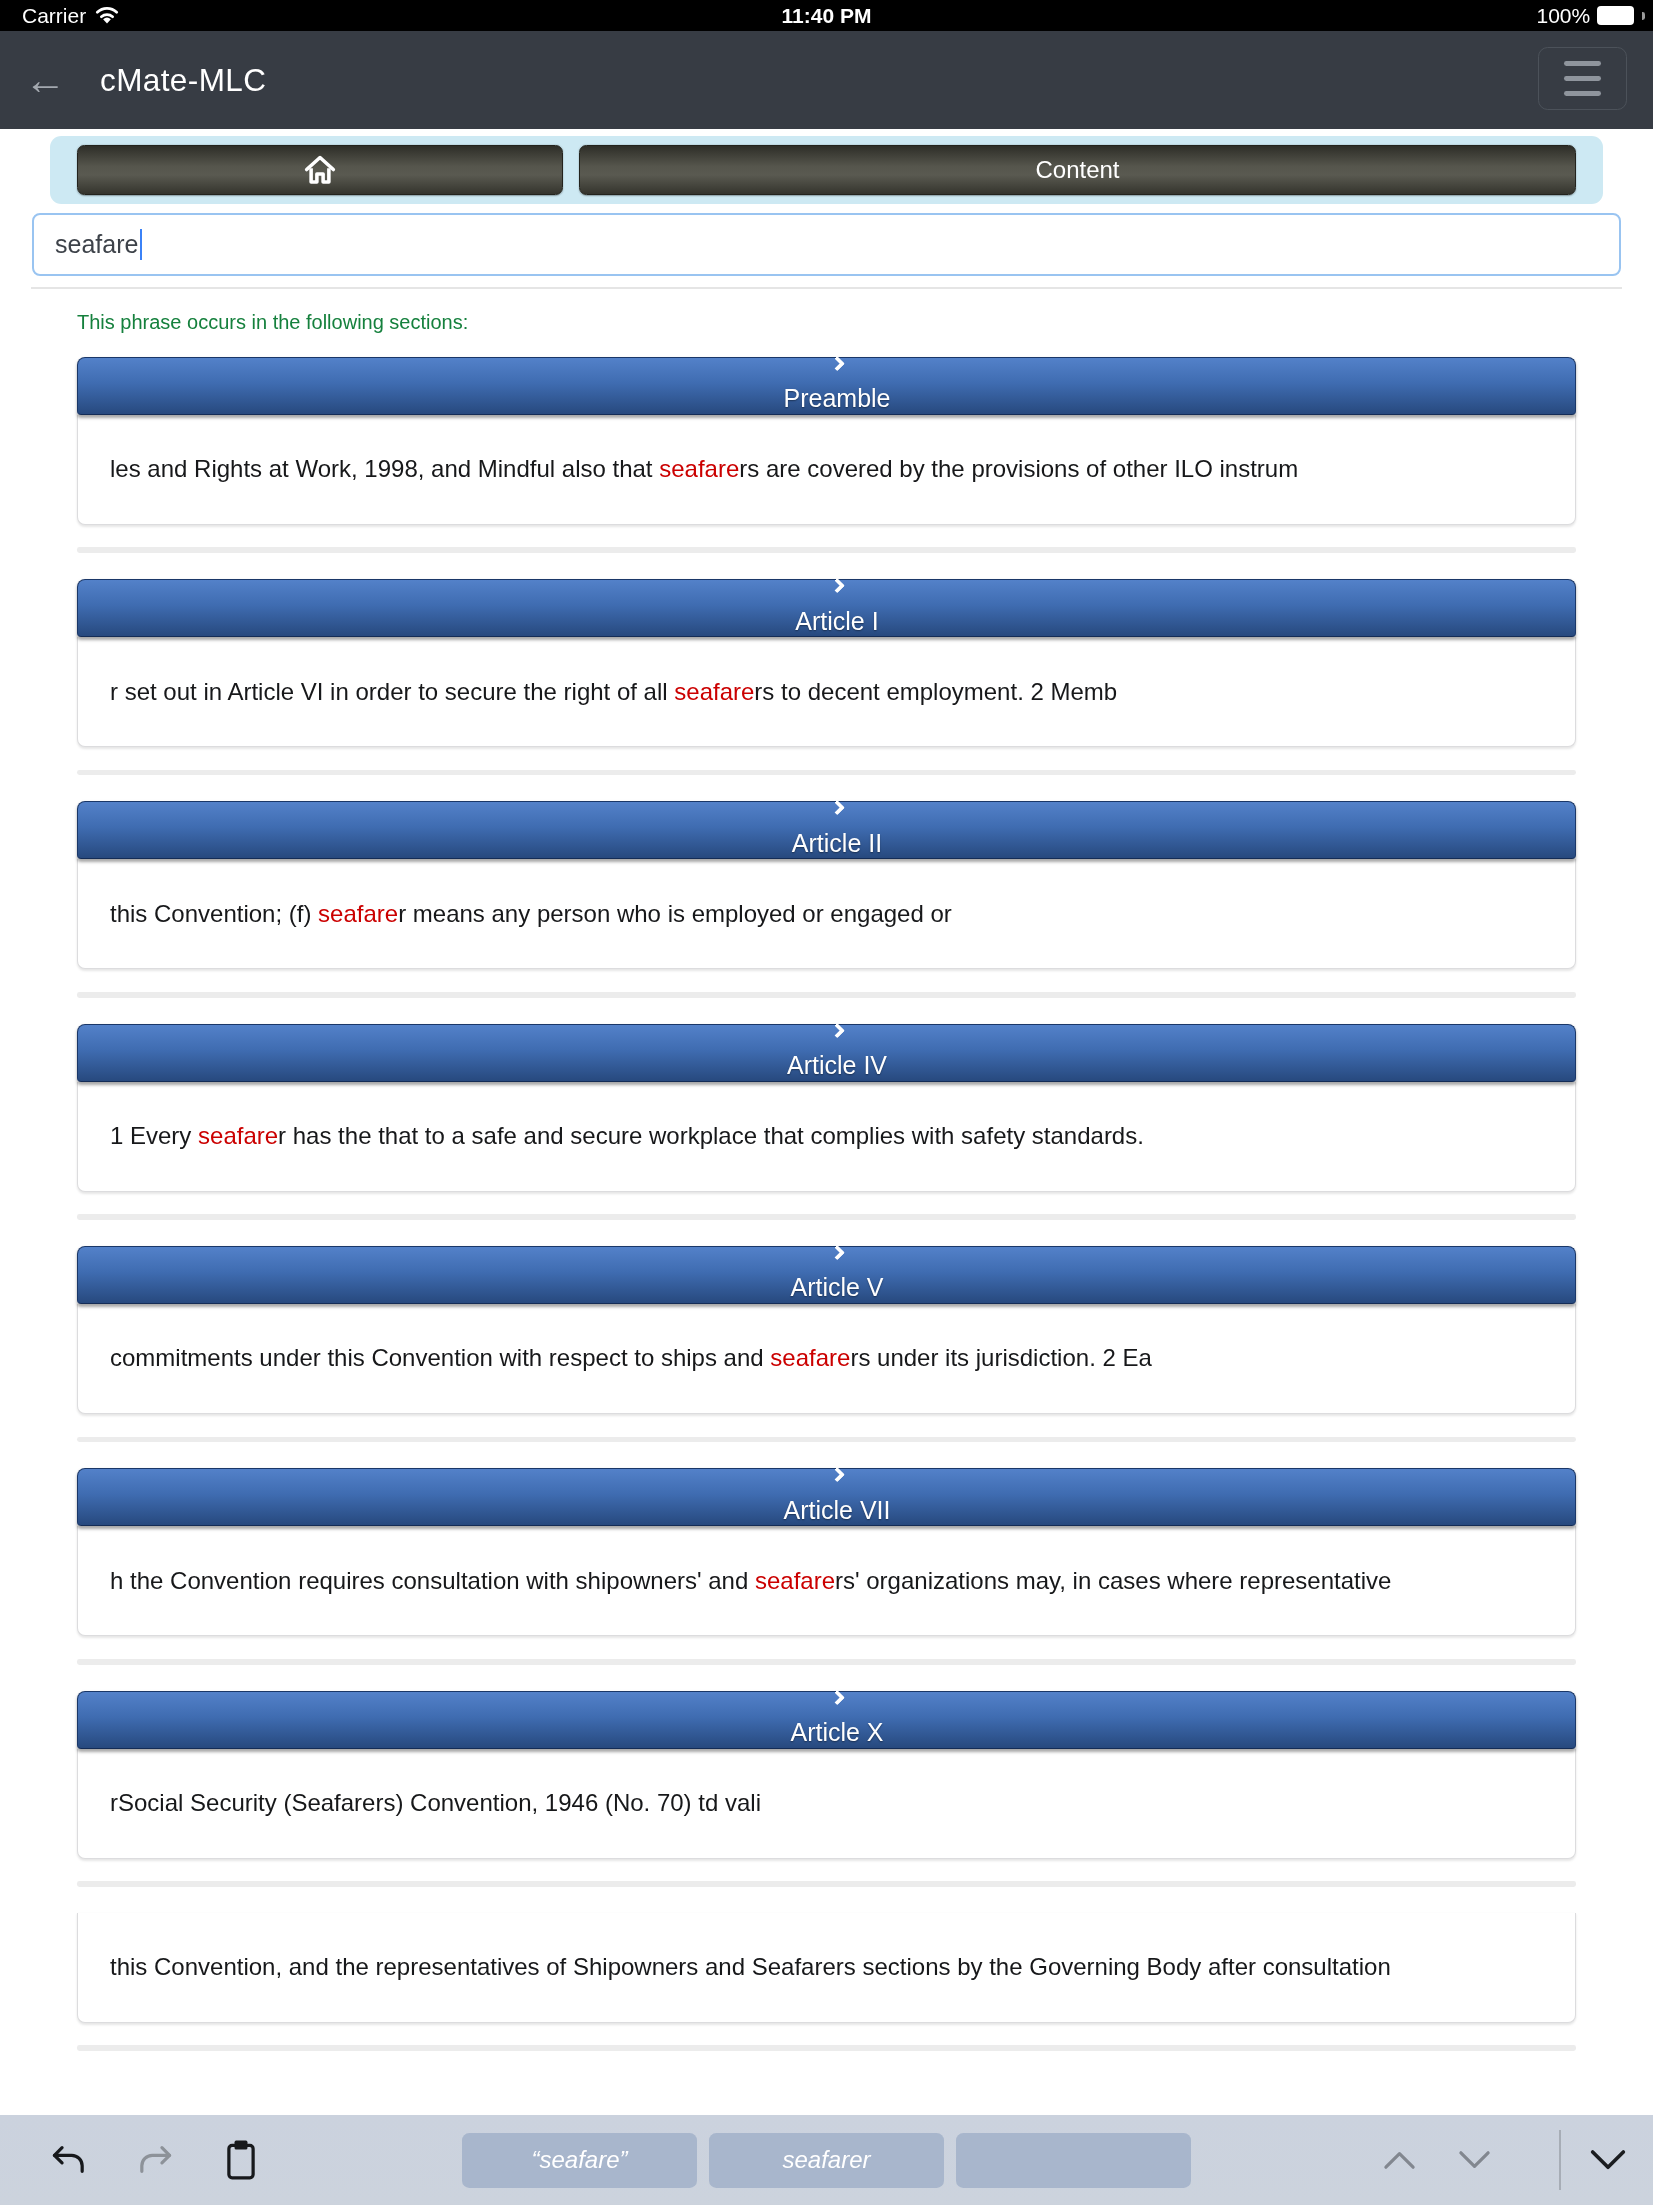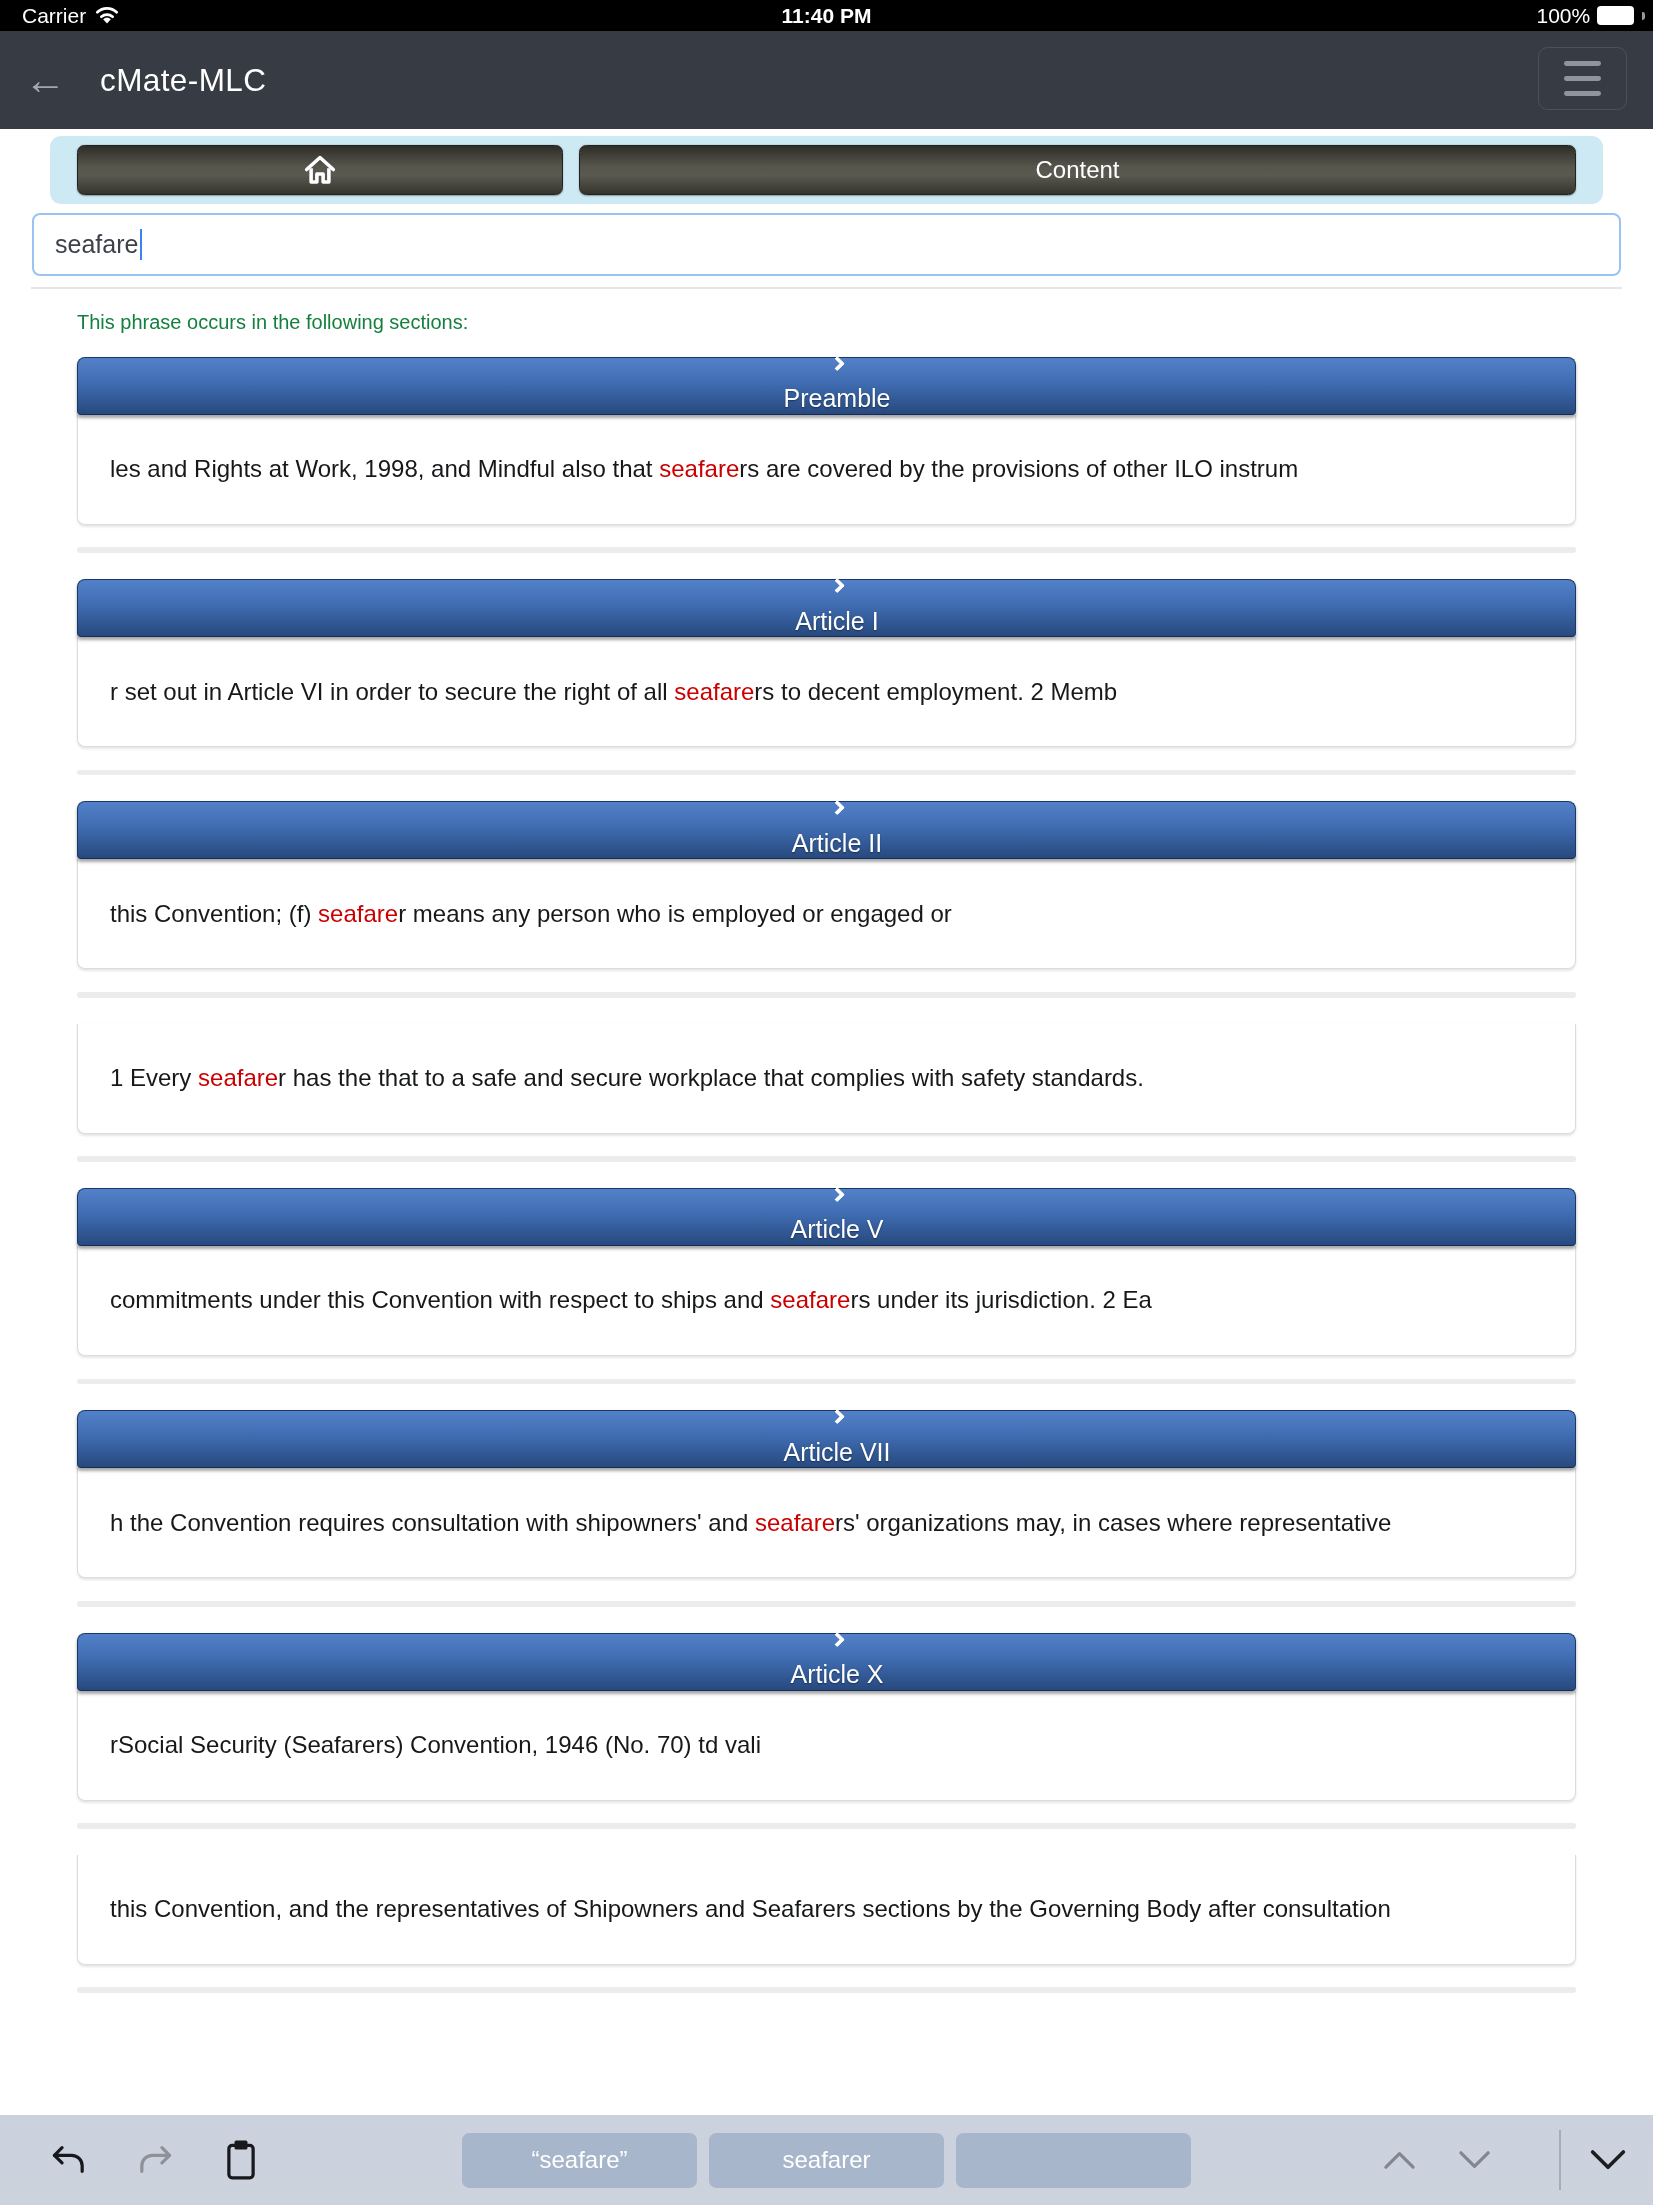--- a/index.html
+++ b/index.html
@@ -91,21 +91,21 @@
   .hl { color:#cb0000; }
   .sec-sep { height:5.7px; background:#ececec; border-radius:2.4px; margin:22.6px 0 26px; }
 
   
   .kb-bar {
     position:absolute; left:0; bottom:0; width:1653px; height:90px;
     background:linear-gradient(180deg,#cbd2de 0%,#ccd3dd 100%);
     display:flex; align-items:center; justify-content:center;
   }
   .kb-left { position:absolute; left:50px; display:flex; align-items:center; gap:50px; }
-  .kb-suggestions { display:flex; gap:12px; }
+  .kb-suggestions { display:flex; gap:12px;font-style:italic; }
   .kb-suggestion {
     width:235px; height:55px; background:#a8b6cc; border-radius:7.3px;
     color:#fff; font-size:24px; display:flex; align-items:center; justify-content:center;
   }
   .kb-right { position:absolute; right:24px; display:flex; align-items:center; }
   .kb-right .gap44 { margin-left:36px; }
   .kb-divider { width:2.4px; height:60px; background:#a7adb6; margin:0 26px 0 65px; }
   .icon-btn { display:flex; align-items:center; justify-content:center; }
 </style>
 </head>
@@ -185,20 +185,24 @@
   <div class="result">
     <div class="sec-header">
       <span class="chev"></span>
       <span class="sec-title">Article II</span>
     </div>
     <div class="sec-body"><span>this Convention; (f) </span><span class="hl">seafare</span><span>r means any person who is employed or engaged or</span></div>
     <div class="sec-sep"></div>
   </div>
 
   <div class="result">
+    <div class="sec-header">
+      <span class="chev"></span>
+      <span class="sec-title">Article IV</span>
+    </div>
     <div class="sec-body"><span>1 Every </span><span class="hl">seafare</span><span>r has the that to a safe and secure workplace that complies with safety standards.</span></div>
     <div class="sec-sep"></div>
   </div>
 
   <div class="result">
     <div class="sec-header">
       <span class="chev"></span>
       <span class="sec-title">Article V</span>
     </div>
     <div class="sec-body"><span>commitments under this Convention with respect to ships and </span><span class="hl">seafare</span><span>rs under its jurisdiction. 2 Ea</span></div>

